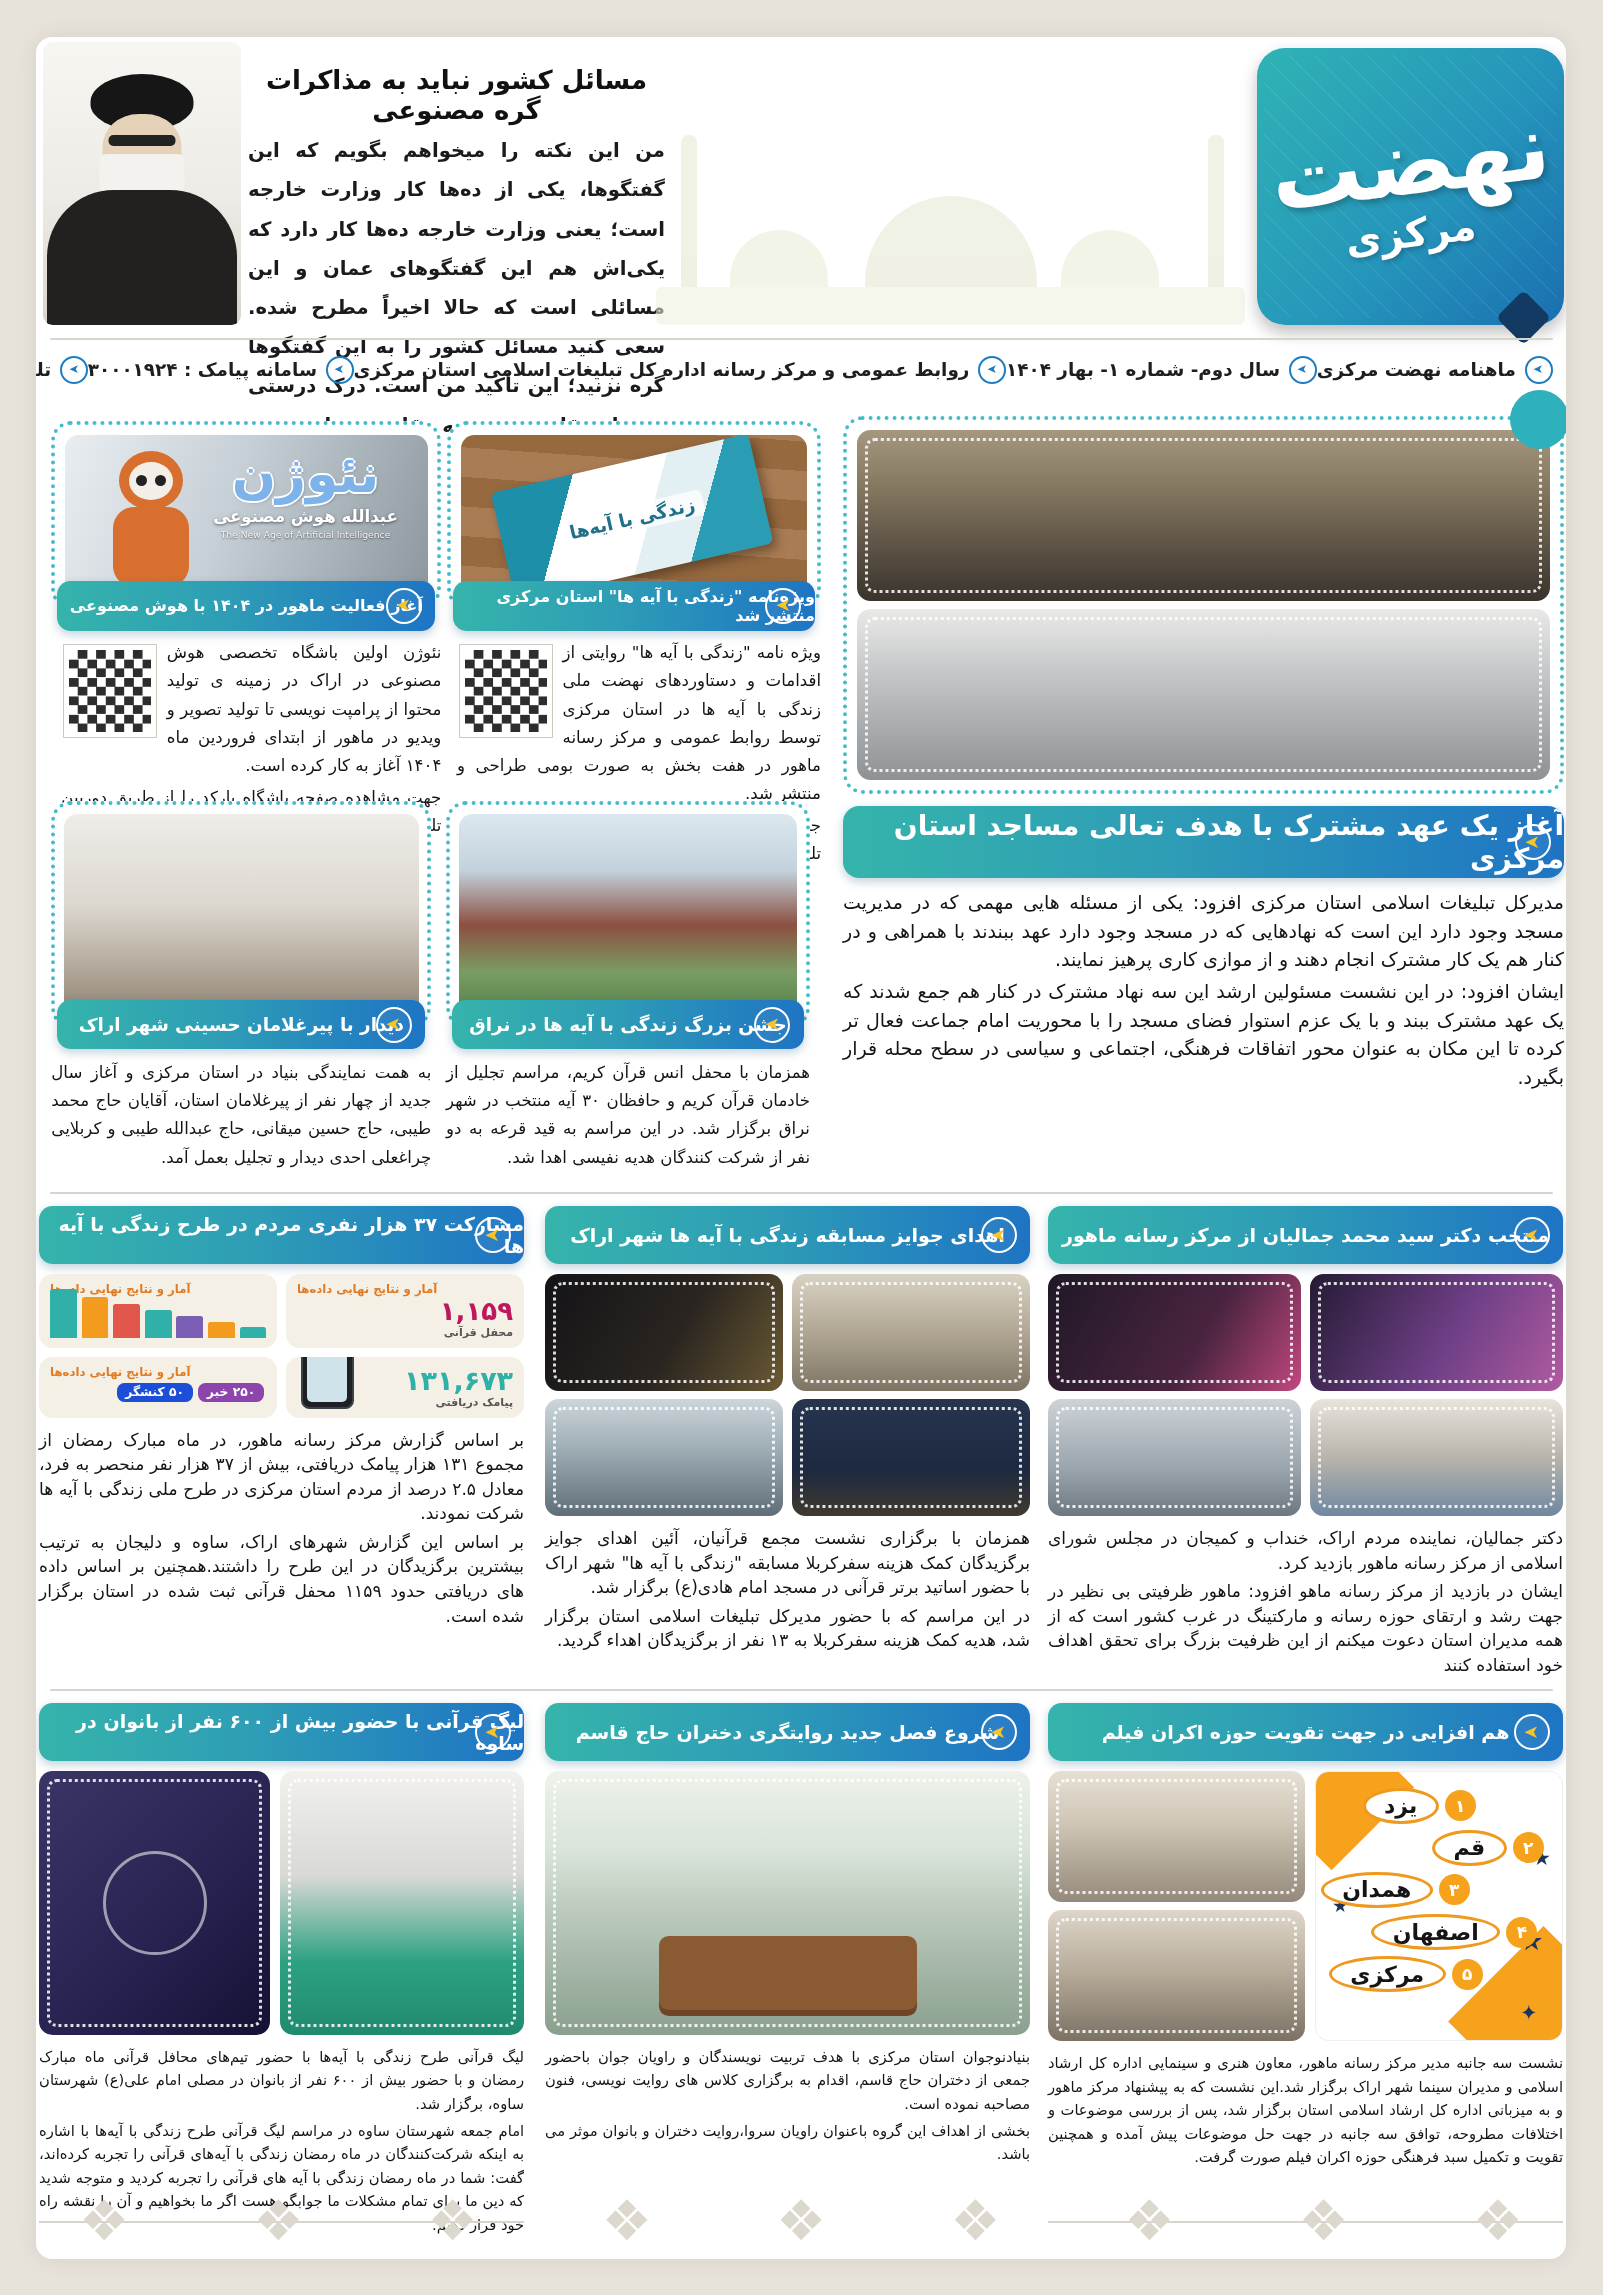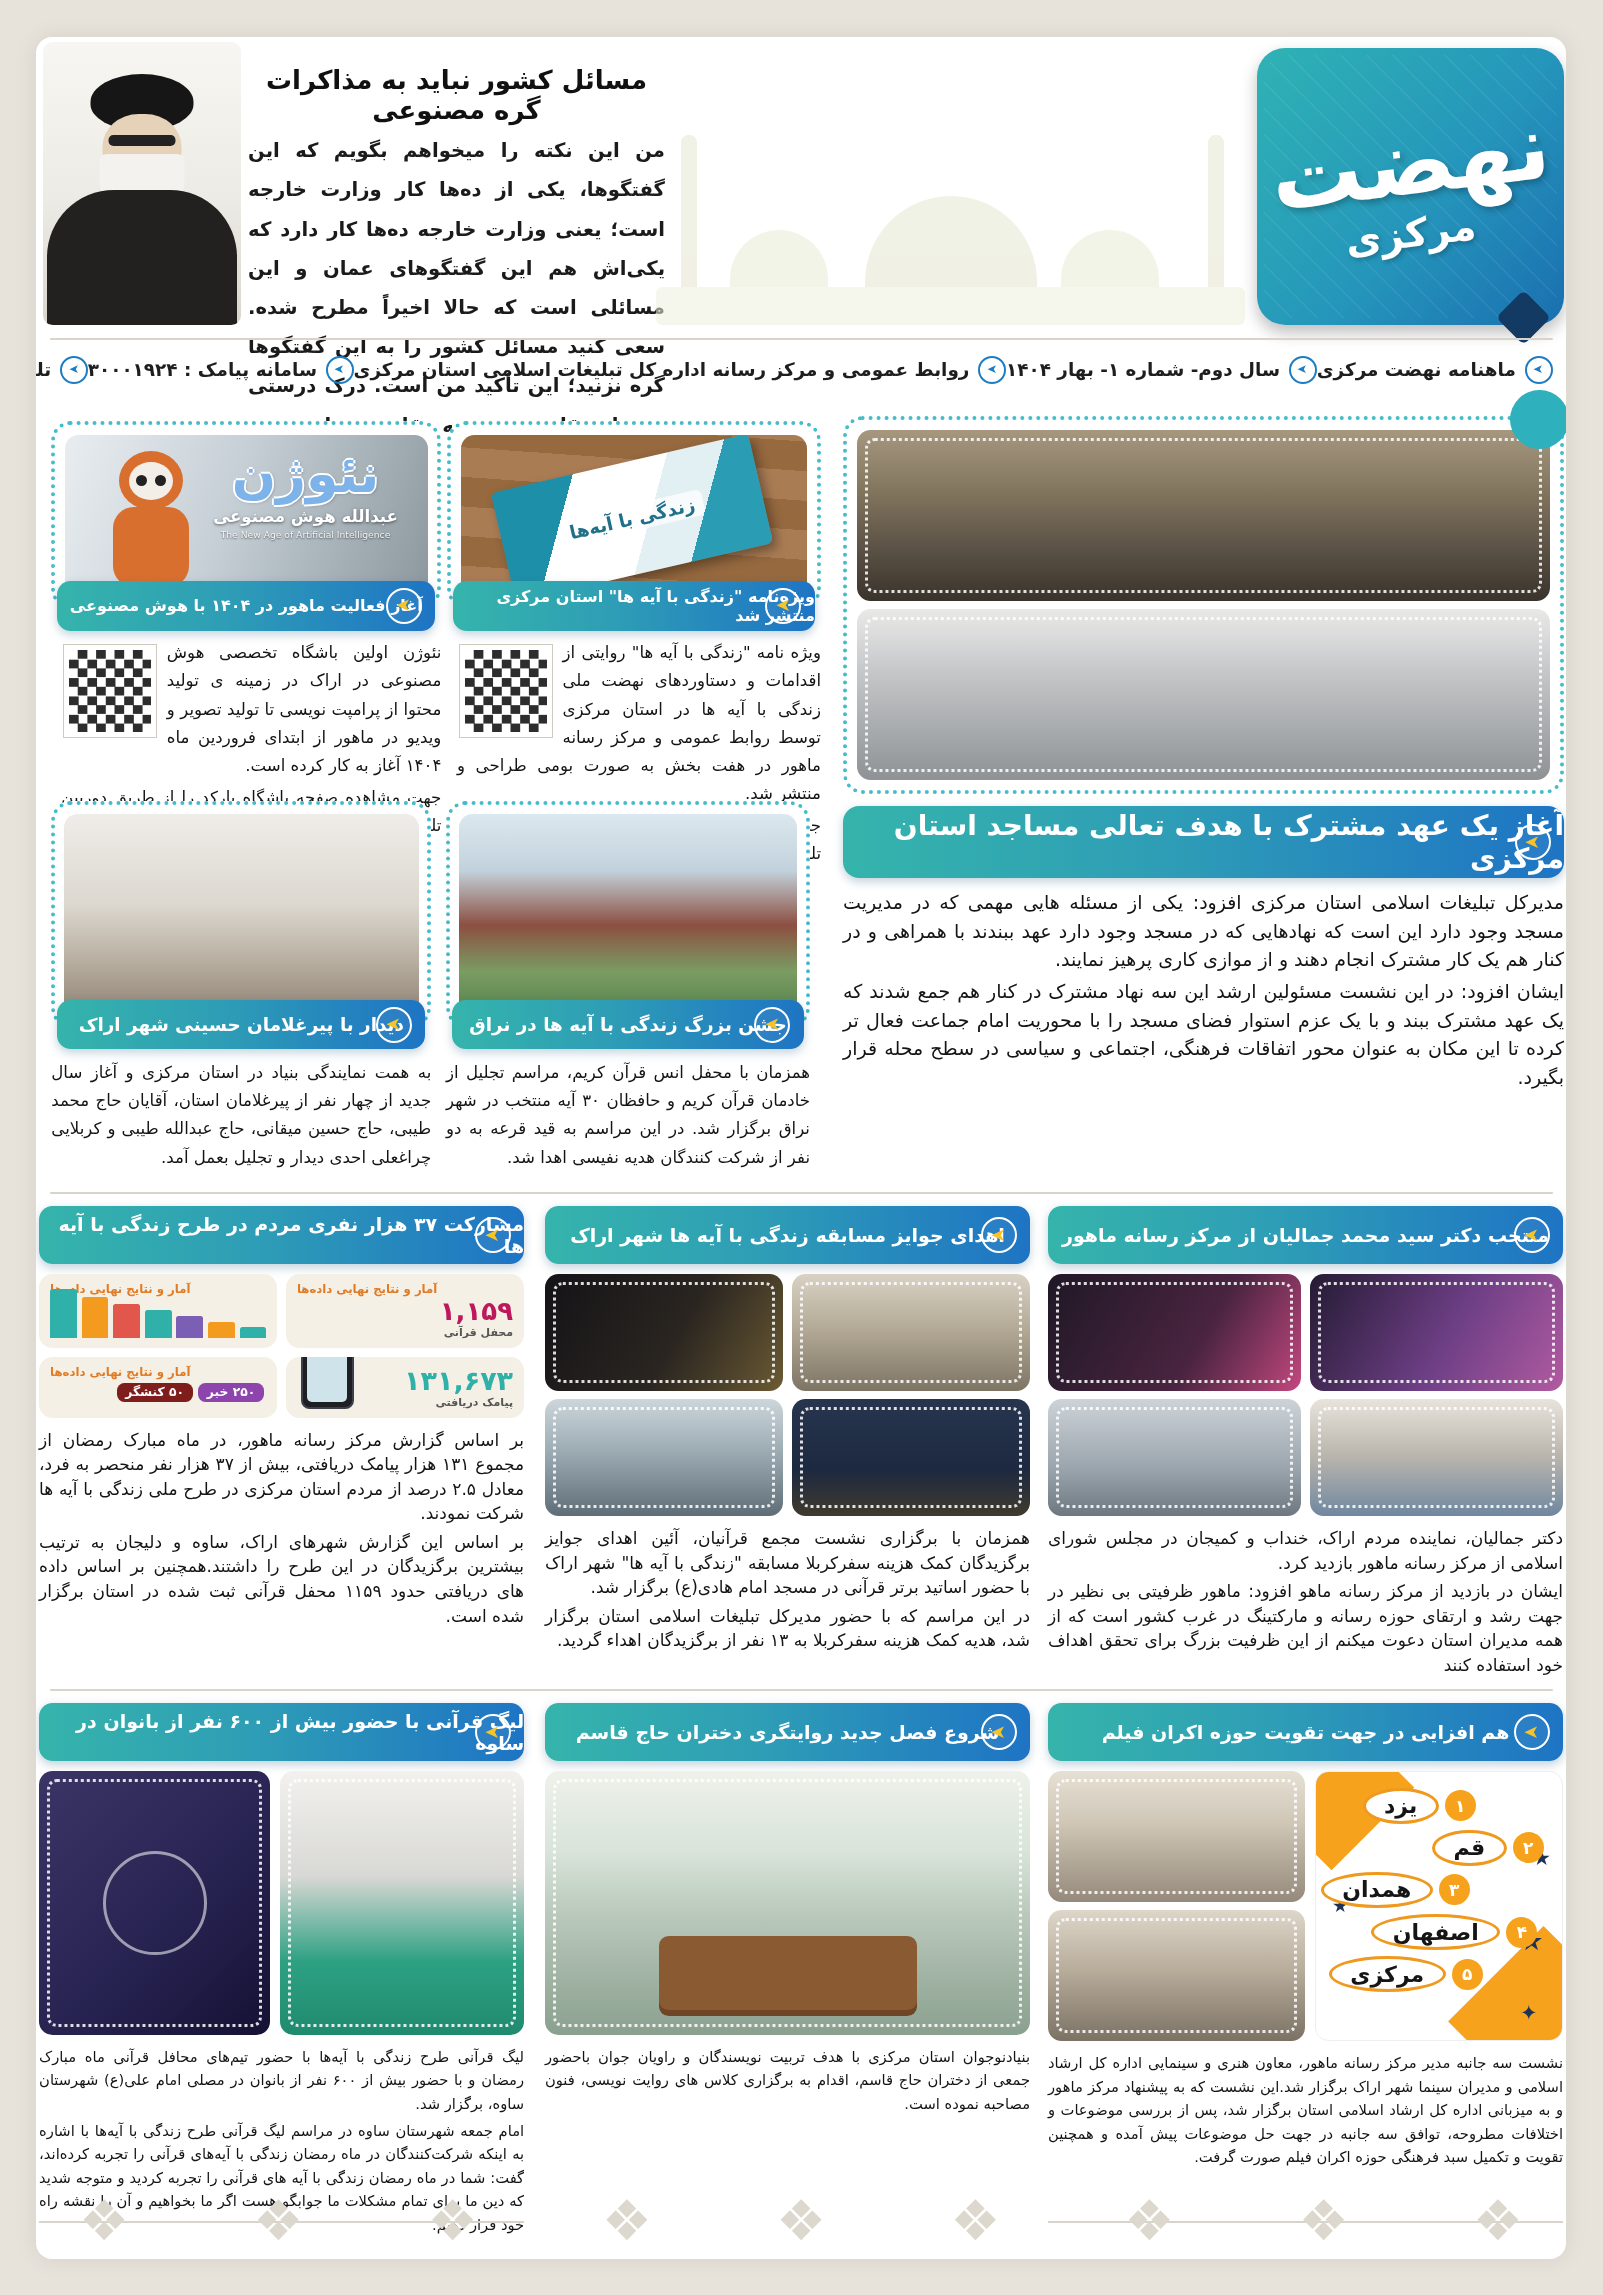--- a/index.html
+++ b/index.html
@@ -120,21 +120,21 @@
 
   
   .info-p { background:#f5f0e5; border-radius:13.5px; position:relative; overflow:hidden; padding:8.6px 11px; }
   .info-t { color:#e07b26; font-weight:bold; font-size:11.7px; text-align:left; }
   .big-n  { color:#be185d; font-weight:bold; font-size:26px; }
   .big-n2 { color:#2fb0a8; font-weight:bold; font-size:27px; }
   .sm-l   { color:#555; font-size:11px; font-weight:600; }
   .bars { position:absolute; bottom:9.8px; right:11px; left:11px; height:49px; display:flex; align-items:flex-end; gap:4.9px; }
   .bars i { flex:1; border-radius:2.5px 2.5px 0 0; }
   .chip { display:inline-block; color:#fff; font-weight:bold; font-size:12.3px; border-radius:7.4px; padding:2.5px 8.6px; margin:3.7px 2.5px 0 0; }
-  .chip.c1 { background:#8e44ad; } .chip.c2 { background:#7f1d1d; }
+  .chip.c1 { background:#8e44ad; } .chip.c2 { background:#1d4ed8; }
   .phone { position:absolute; left:14.7px; bottom:8.6px; width:53px; height:79px; background:#1d1f24; border-radius:8.6px; border:2.5px solid #3c4048; }
   .phone::after { content:""; position:absolute; inset:4.9px; background:linear-gradient(180deg,#e8f2f5 0 30%,#cfe4ea 30% 100%); border-radius:4.9px; }
 
   
   .ph-men   { height:131px; background:linear-gradient(180deg,#e6e0d4 0%,#cfc6b6 40%,#94897a 100%); }
   .ph-men2  { height:131px; background:linear-gradient(180deg,#ddd6c9 0%,#b9ad9c 45%,#7b7264 100%); }
   .ph-class { height:264px; background:linear-gradient(180deg,#eef2ea 0%,#d9e4da 30%,#b9c8bb 55%,#8aa08e 100%); }
   .tbl { position:absolute; left:50%; bottom:24.5px; transform:translateX(-50%); width:258px; height:74px; background:#8a5a33; border-radius:9.8px; box-shadow:0 6.1px 0 #6e4525; }
   .ph-banner { height:264px; background:linear-gradient(135deg,#3a3566 0%,#262250 60%,#141133 100%); }
   .emblem { position:absolute; left:50%; top:50%; transform:translate(-50%,-50%); width:104px; height:104px; border:3.7px solid rgba(255,255,255,.55); border-radius:50%; }
@@ -436,20 +436,21 @@
         <span class="pill-ic">
             <span class="g">➤</span>
           </span>
         <span>شروع فصل جدید روایتگری دختران حاج قاسم</span>
       </div>
       <div class="ph dotted ph-class mt16">
         <div class="tbl"></div>
       </div>
       <div class="body-txt mt16" style="font-size:14.7px; line-height:1.6;">
         <p>بنیادنوجوان استان مرکزی با هدف تربیت نویسندگان و راویان جوان باحضور جمعی از دختران حاج قاسم، اقدام به برگزاری کلاس های روایت نویسی، فنون مصاحبه نموده است.</p>
+        <p>بخشی از اهداف این گروه باعنوان راویان سروا،روایت دختران و بانوان موثر می باشد.</p>
       </div>
     </div>
 
     <div class="abs" style="left:1012px; top:1666px; width:515px;">
       <div class="pill pill-md">
         <span class="pill-ic">
             <span class="g">➤</span>
           </span>
         <span>هم افزایی در جهت تقویت حوزه اکران فیلم</span>
       </div>

